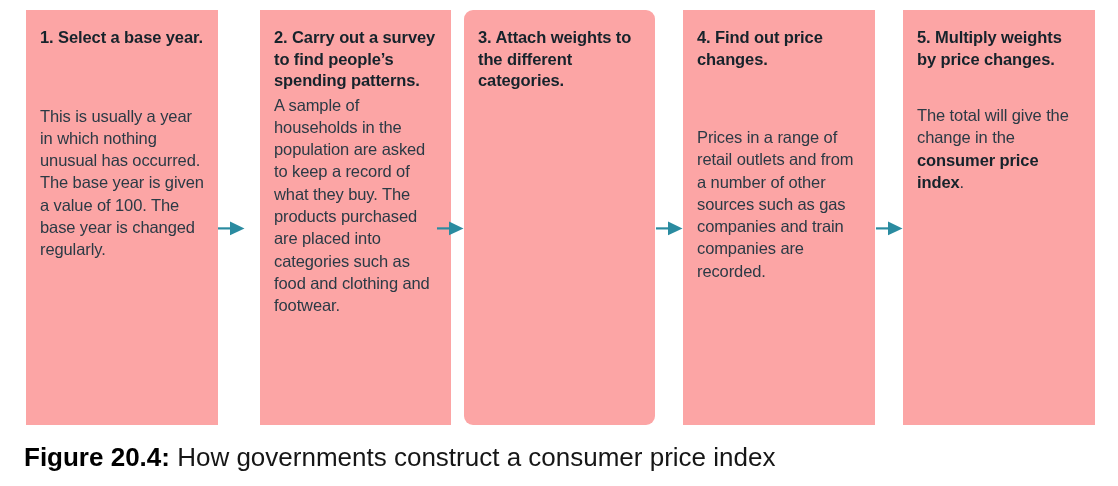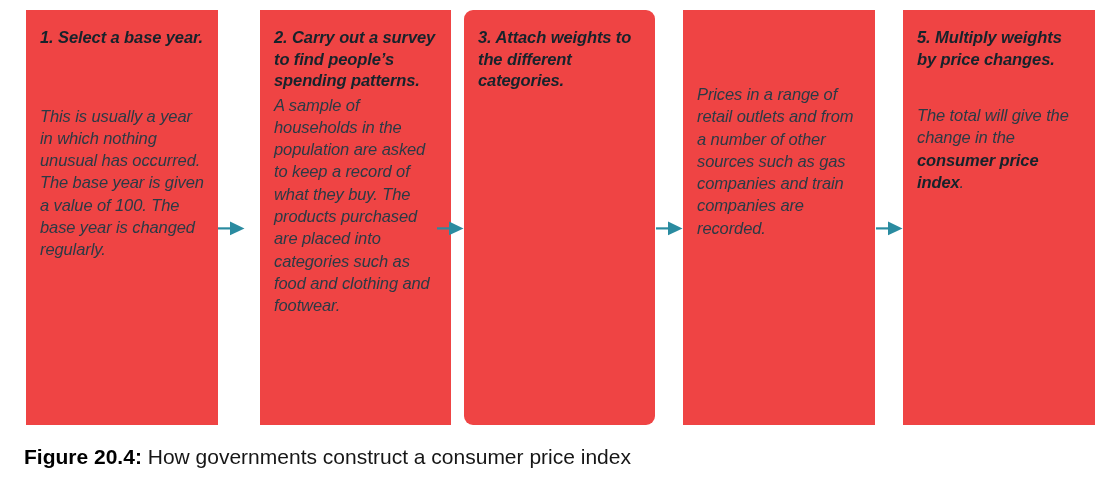--- a/index.html
+++ b/index.html
@@ -20,25 +20,24 @@
     left: 0;
     top: 0;
     width: 1118px;
     height: 486px;
   }
 
   .step-box {
     position: absolute;
     top: 10px;
     height: 415px;
-    background: #ef4444;
+    background: #fca5a5;
     box-sizing: border-box;
     padding: 17px 14px 10px 14px;
     overflow: hidden;
-    font-style: italic;
   }
 
   .step-box.b1 { left: 26px;  width: 192px; }
   .step-box.b2 { left: 245px; width: 191px; margin-left: 15px; }
   .step-box.b3 { left: 464px; width: 191px; border-radius: 9px; }
   .step-box.b4 { left: 683px; width: 192px; }
   .step-box.b5 { left: 903px; width: 192px; }
 
   .step-title {
     font-weight: bold;
@@ -78,21 +77,21 @@
   }
   .arrow.a1 { left: 218px; }
   .arrow.a2 { left: 437px; }
   .arrow.a3 { left: 656px; }
   .arrow.a4 { left: 876px; }
 
   .caption {
     position: absolute;
     left: 24px;
     top: 443px;
-    font-size: 21px;
+    font-size: 26px;
     line-height: 28px;
     color: #111111;
     white-space: nowrap;
   }
   .caption .cap-label {
     font-weight: bold;
     color: #000000;
   }
   .caption .cap-text {
     font-weight: normal;
@@ -136,20 +135,21 @@
   </div>
 
   <div class="arrow a3">
     <svg width="27" height="17" viewBox="0 0 27 17" xmlns="http://www.w3.org/2000/svg" aria-hidden="true">
       <path d="M0 8.4 H14" stroke="#2a8ba0" stroke-width="2.2" fill="none"></path>
       <path d="M12 1.5 L26.5 8.4 L12 15.3 Z" fill="#2a8ba0"></path>
     </svg>
   </div>
 
   <div class="step-box b4">
+    <p class="step-title">4. Find out price changes.</p>
     <div class="spacer-4"></div>
     <p class="step-body">Prices in a range of retail outlets and from a number of other sources such as gas companies and train companies are recorded.</p>
   </div>
 
   <div class="arrow a4">
     <svg width="27" height="17" viewBox="0 0 27 17" xmlns="http://www.w3.org/2000/svg" aria-hidden="true">
       <path d="M0 8.4 H14" stroke="#2a8ba0" stroke-width="2.2" fill="none"></path>
       <path d="M12 1.5 L26.5 8.4 L12 15.3 Z" fill="#2a8ba0"></path>
     </svg>
   </div>

